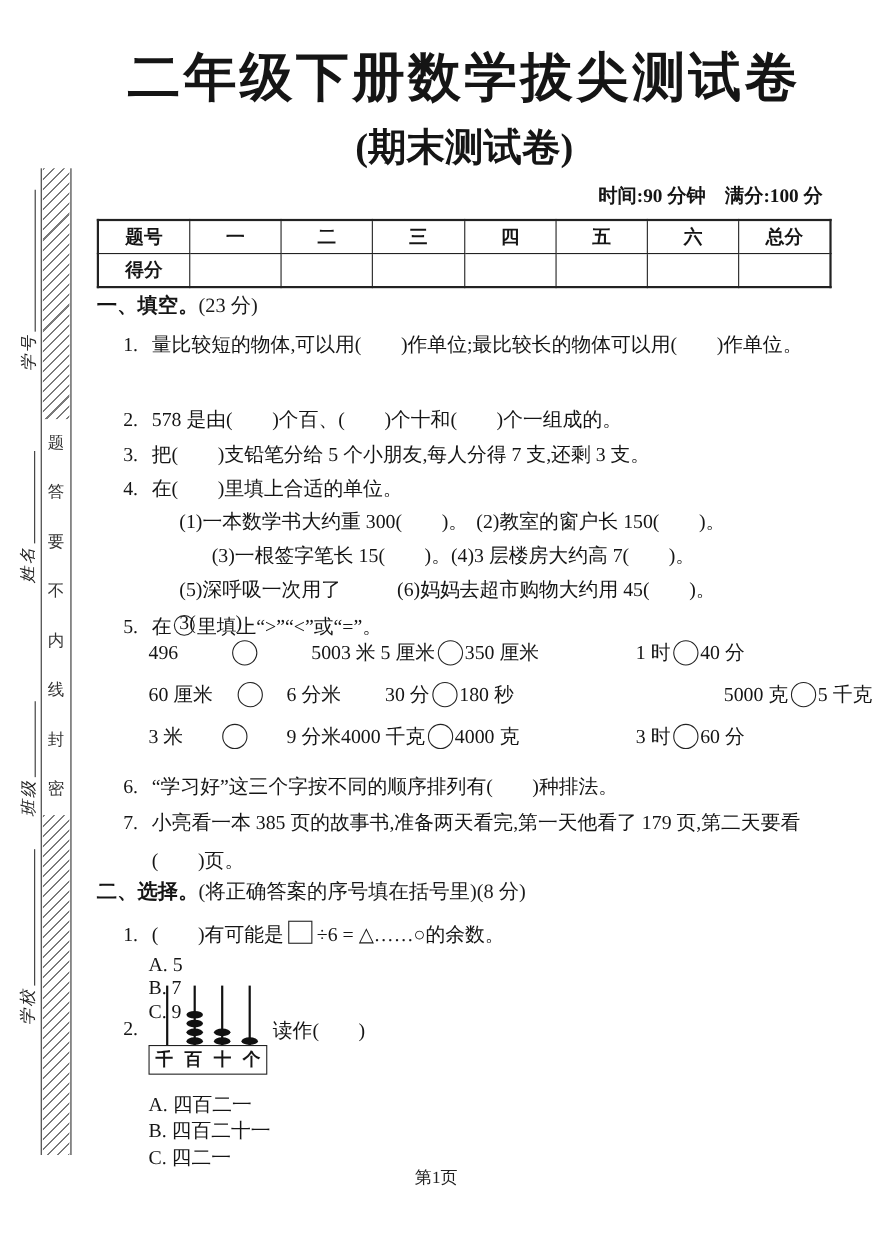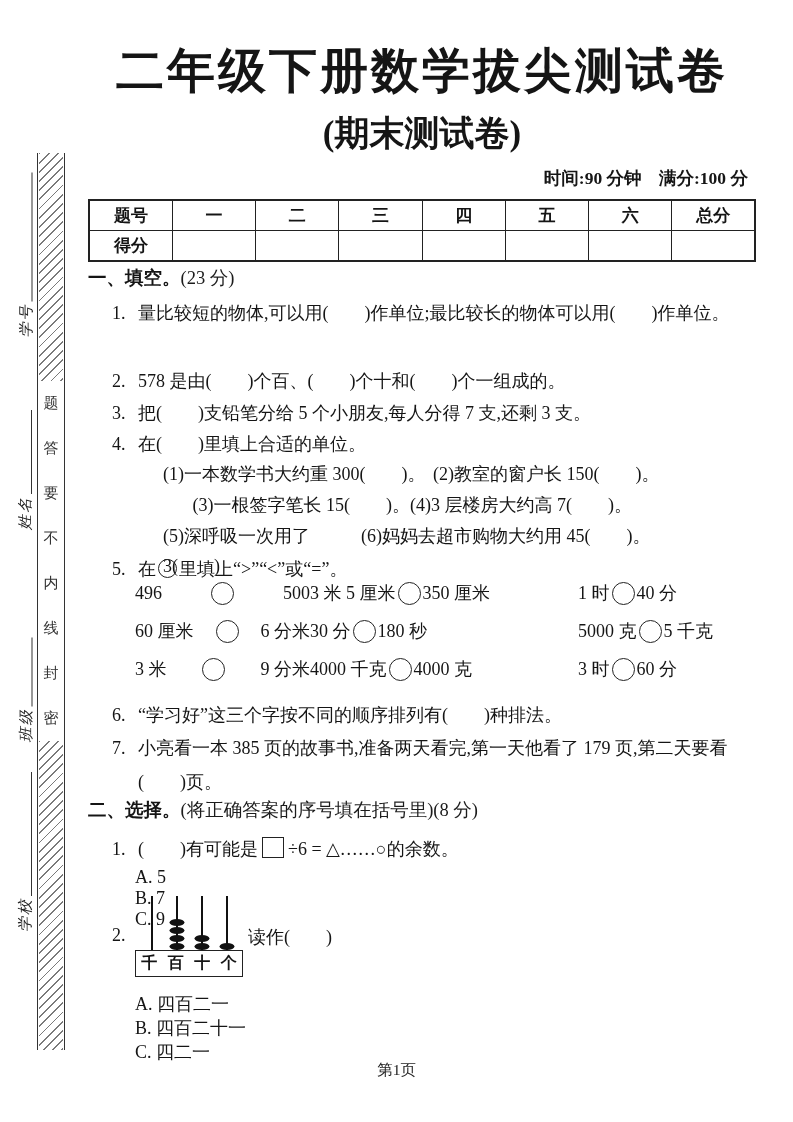--- a/index.html
+++ b/index.html
@@ -184,21 +184,21 @@
           <span>3 米 5 厘米</span>
           <span class="circle"></span>
           <span>350 厘米</span>
         </div>
       <div class="c5">
           <span>1 时</span>
           <span class="circle"></span>
           <span>40 分</span>
         </div>
     </div>
-    <div class="row5" style="top:616px;">
+    <div class="row5" style="top:616px;gap:40px;">
       <div class="c5">
           <span>60 厘米</span>
           <span class="circle"></span>
           <span>6 分米</span>
         </div>
       <div class="c5">
           <span>30 分</span>
           <span class="circle"></span>
           <span>180 秒</span>
         </div>

